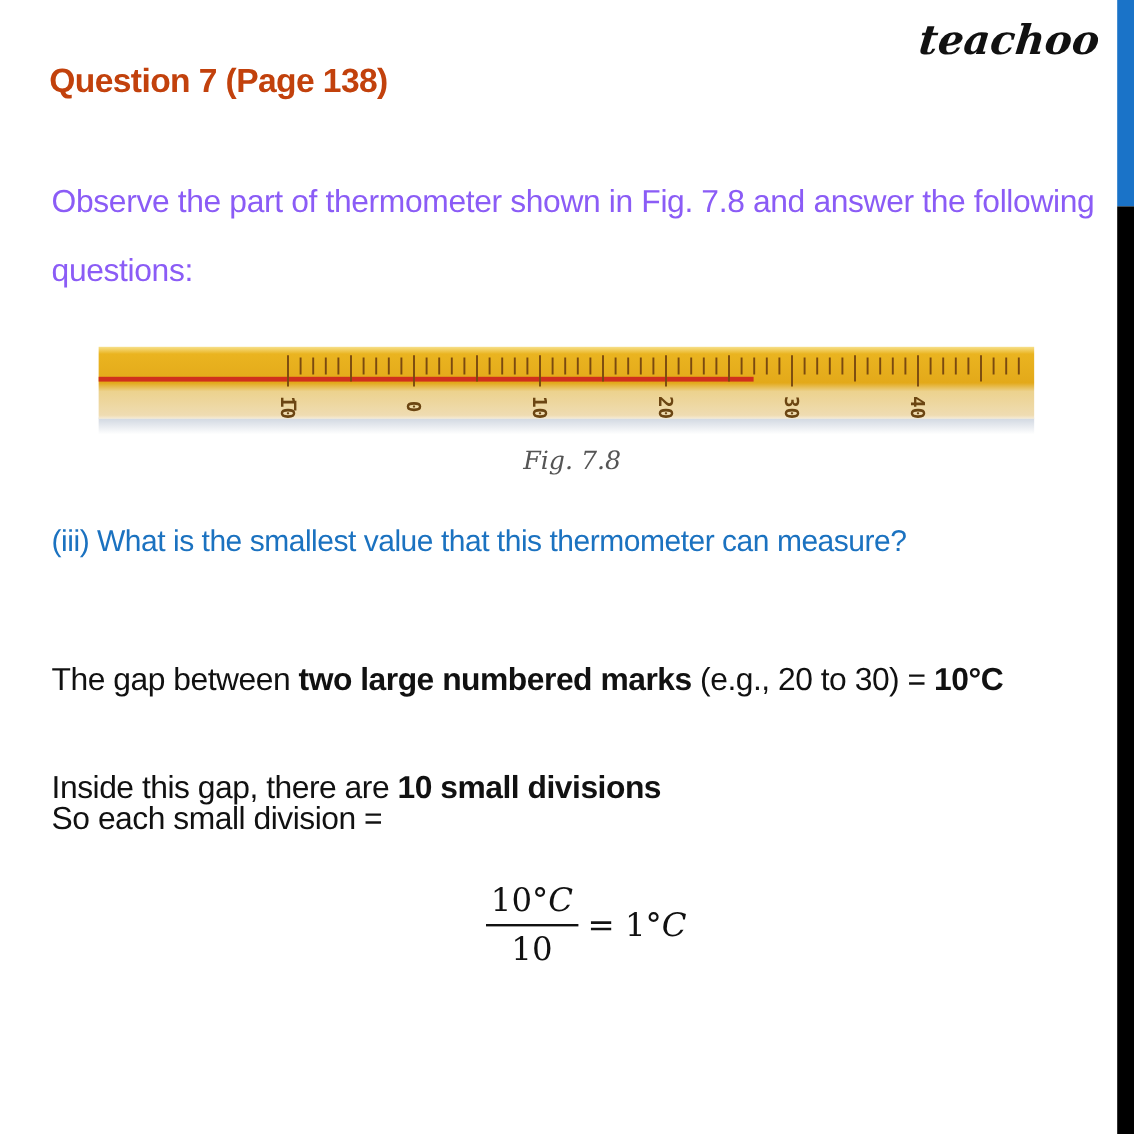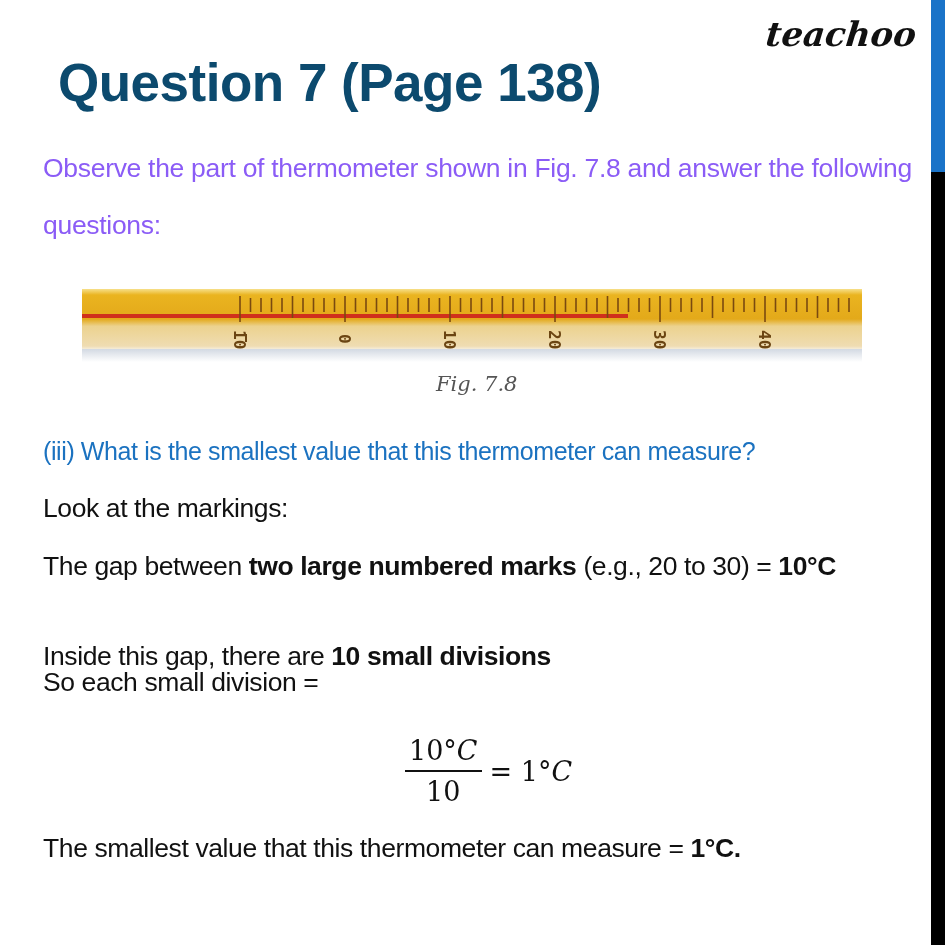--- a/index.html
+++ b/index.html
@@ -38,24 +38,24 @@
       font-family: "DejaVu Serif", serif;
       font-style: italic;
       font-weight: bold;
       font-size: 34px;
       letter-spacing: 0px;
       color: #111111;
       transform: skewX(-6deg);
     }
     .title {
       position: absolute;
-      left: 58px; top: 52px;
-      font-size: 53px;
+      left: 41px; top: 52px;
+      font-size: 28px;
       font-weight: bold;
-      color: #0c4a6e;
+      color: #c2410c;
       letter-spacing: -0.5px;
       white-space: nowrap;
     }
     .question {
       position: absolute;
       left: 43px; top: 140px;
       width: 880px;
       font-size: 26.5px;
       line-height: 57px;
       color: #8b5cf6;
@@ -218,32 +218,30 @@
         <text transform="translate(572,46) rotate(90)">30</text>
         <text transform="translate(677,46) rotate(90)">40</text>
       </g>
     </svg>
   </div>
 
   <div class="fig-caption">Fig. 7.8</div>
 
   <div class="sub-question">(iii) What is the smallest value that this thermometer can measure?</div>
 
-  <div class="body-line" style="top:493px;">Look at the markings:</div>
 
   <div class="body-line" style="top:551px;"><span>The gap between </span><b>two large numbered marks</b><span> (e.g., 20 to 30) = </span><b>10°C</b></div>
 
   <div class="body-line" style="top:609px;margin-top:32px;"><span>Inside this gap, there are </span><b>10 small divisions</b></div>
 
   <div class="body-line" style="top:667px;">So each small division =</div>
 
   <div class="formula">
     <span class="frac">
       <span class="num"><span>10°</span><span class="ital">C</span></span>
       <span class="den">10</span>
     </span>
     <span>= 1°</span>
       <span class="ital">C</span>
   </div>
 
-  <div class="body-line" style="top:833px;"><span>The smallest value that this thermometer can measure = </span><b>1°C.</b></div>
 
 </div>
 
 </body></html>

